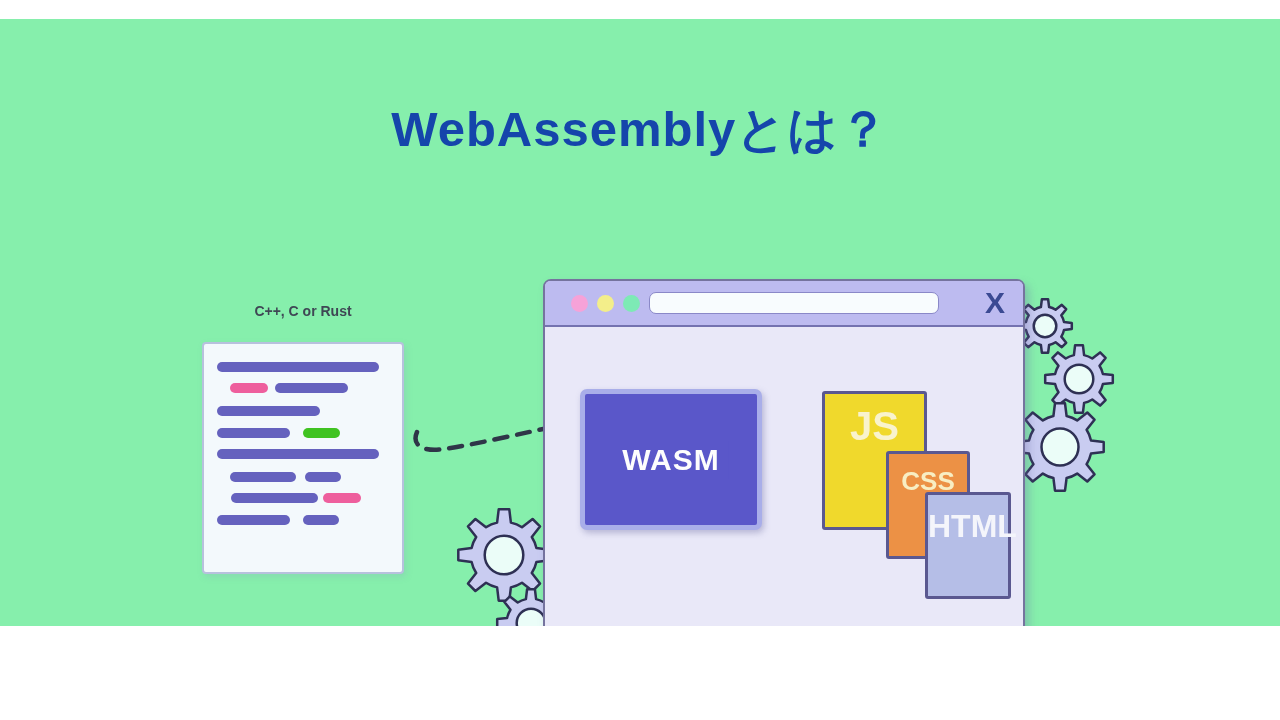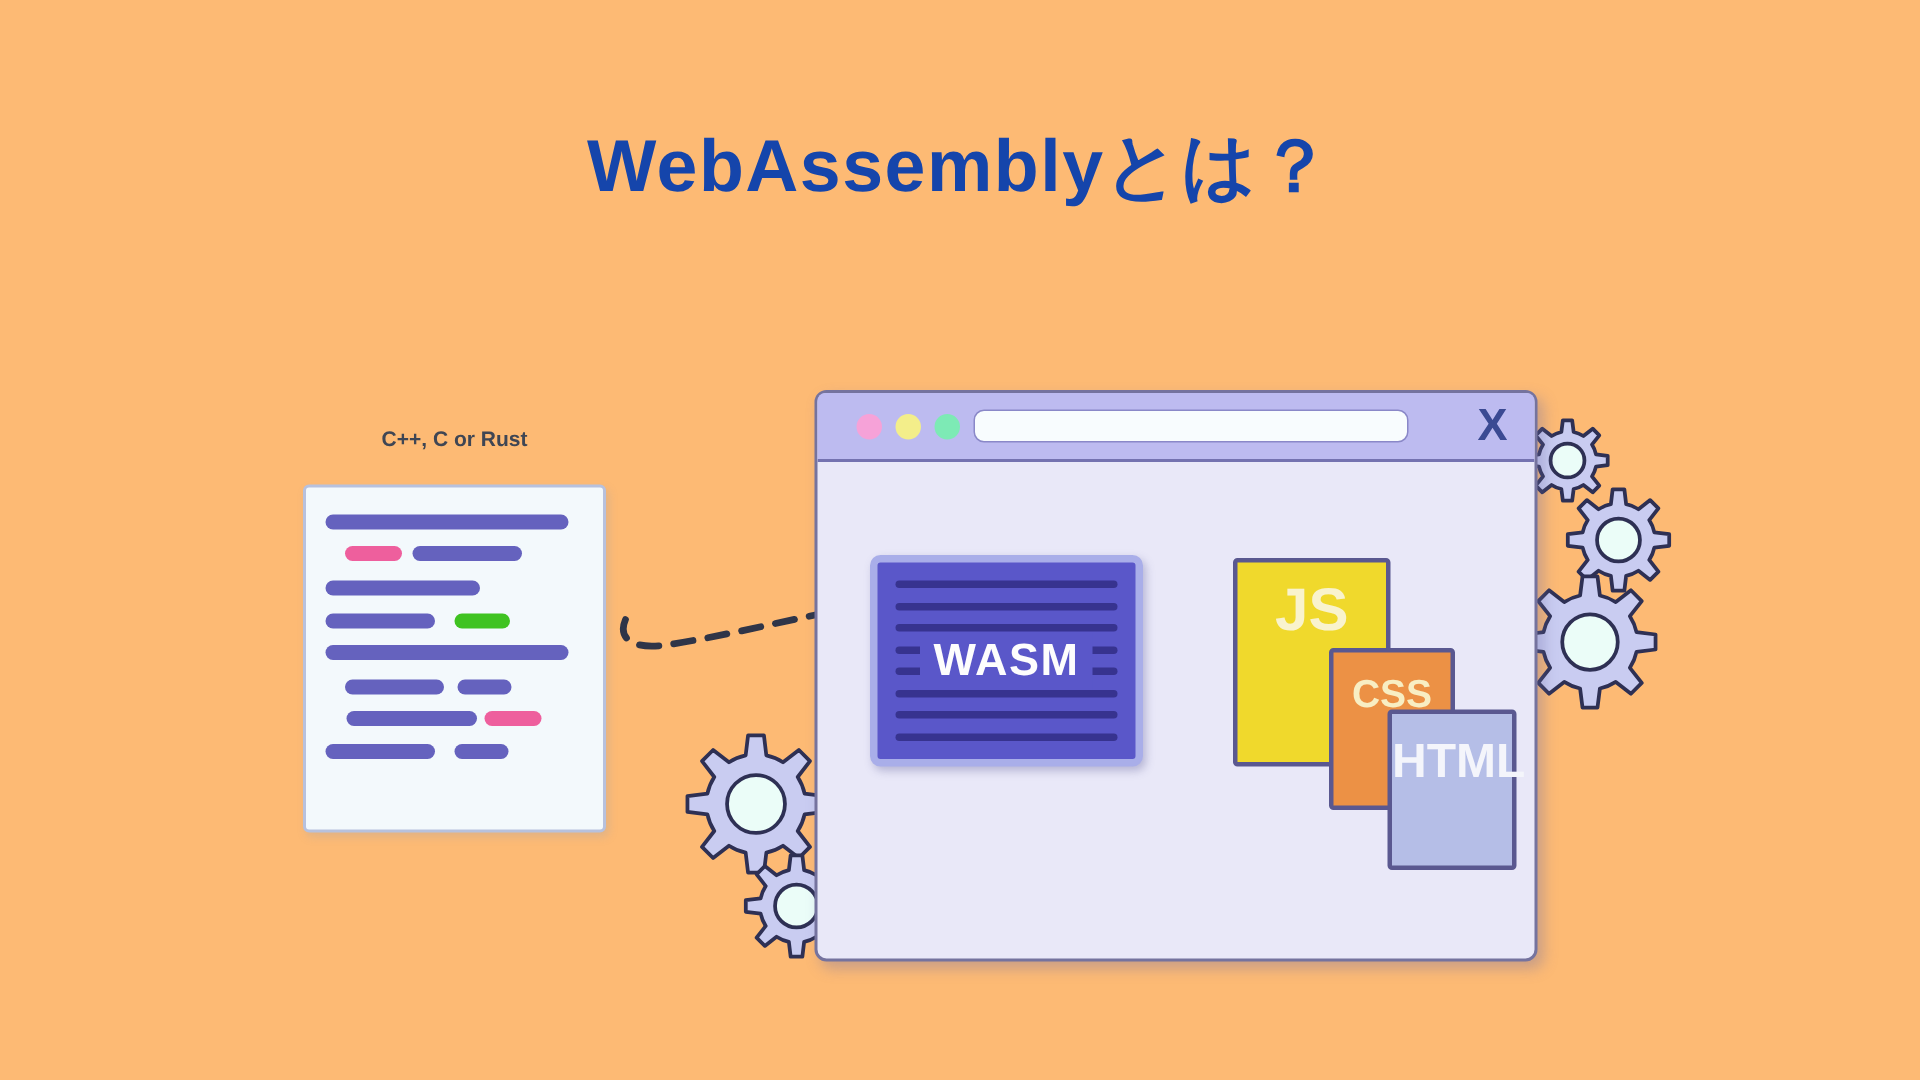--- a/index.html
+++ b/index.html
@@ -1,19 +1,20 @@
 <!DOCTYPE html>
 <html><head>
 <meta charset="utf-8">
 <style>
   html,body{margin:0;padding:0;}
   body{font-family:"Liberation Sans","DejaVu Sans",sans-serif;}
   .stage{
-    position:relative;width:1280px;height:720px;overflow:hidden;
-    background:#fdba74;
+    position:relative;width:1280px;height:607px;overflow:hidden;
+    background:#86efac;
+    margin-top:19px;
   }
   
   .title{
     position:absolute;left:0;top:78px;width:1280px;text-align:center;
     font-size:49px;font-weight:800;color:#1545ab;letter-spacing:1px;
   }
   
   .src-label{
     position:absolute;left:202px;top:284px;width:202px;text-align:center;
     font-size:14px;font-weight:700;color:#3f4654;
@@ -48,21 +49,21 @@
   }
   .close-x{
     position:absolute;right:18px;top:4px;font-size:30px;font-weight:700;color:#3b4a93;
     cursor:default;line-height:36px;
   }
   
   .wasm{
     position:absolute;left:35px;top:108px;width:182px;height:141px;
     background:#5a57c9;border:5px solid #a9aee9;border-radius:7px;
     box-sizing:border-box;box-shadow:2px 3px 6px rgba(90,90,150,.35);
-    display:flex;flex-direction:column;justify-content:space-between;
+    display:flex;justify-content:space-between;
     padding:12px 12px;
   }
   .wline{height:5px;border-radius:3px;background:#37338f;}
   .wasm-label{
     position:absolute;left:50%;top:50%;transform:translate(-50%,-50%);
     background:#5a57c9;padding:2px 9px;
     color:#fdfdfd;font-size:30px;font-weight:800;letter-spacing:1px;
   }
   
   .stack-card{

